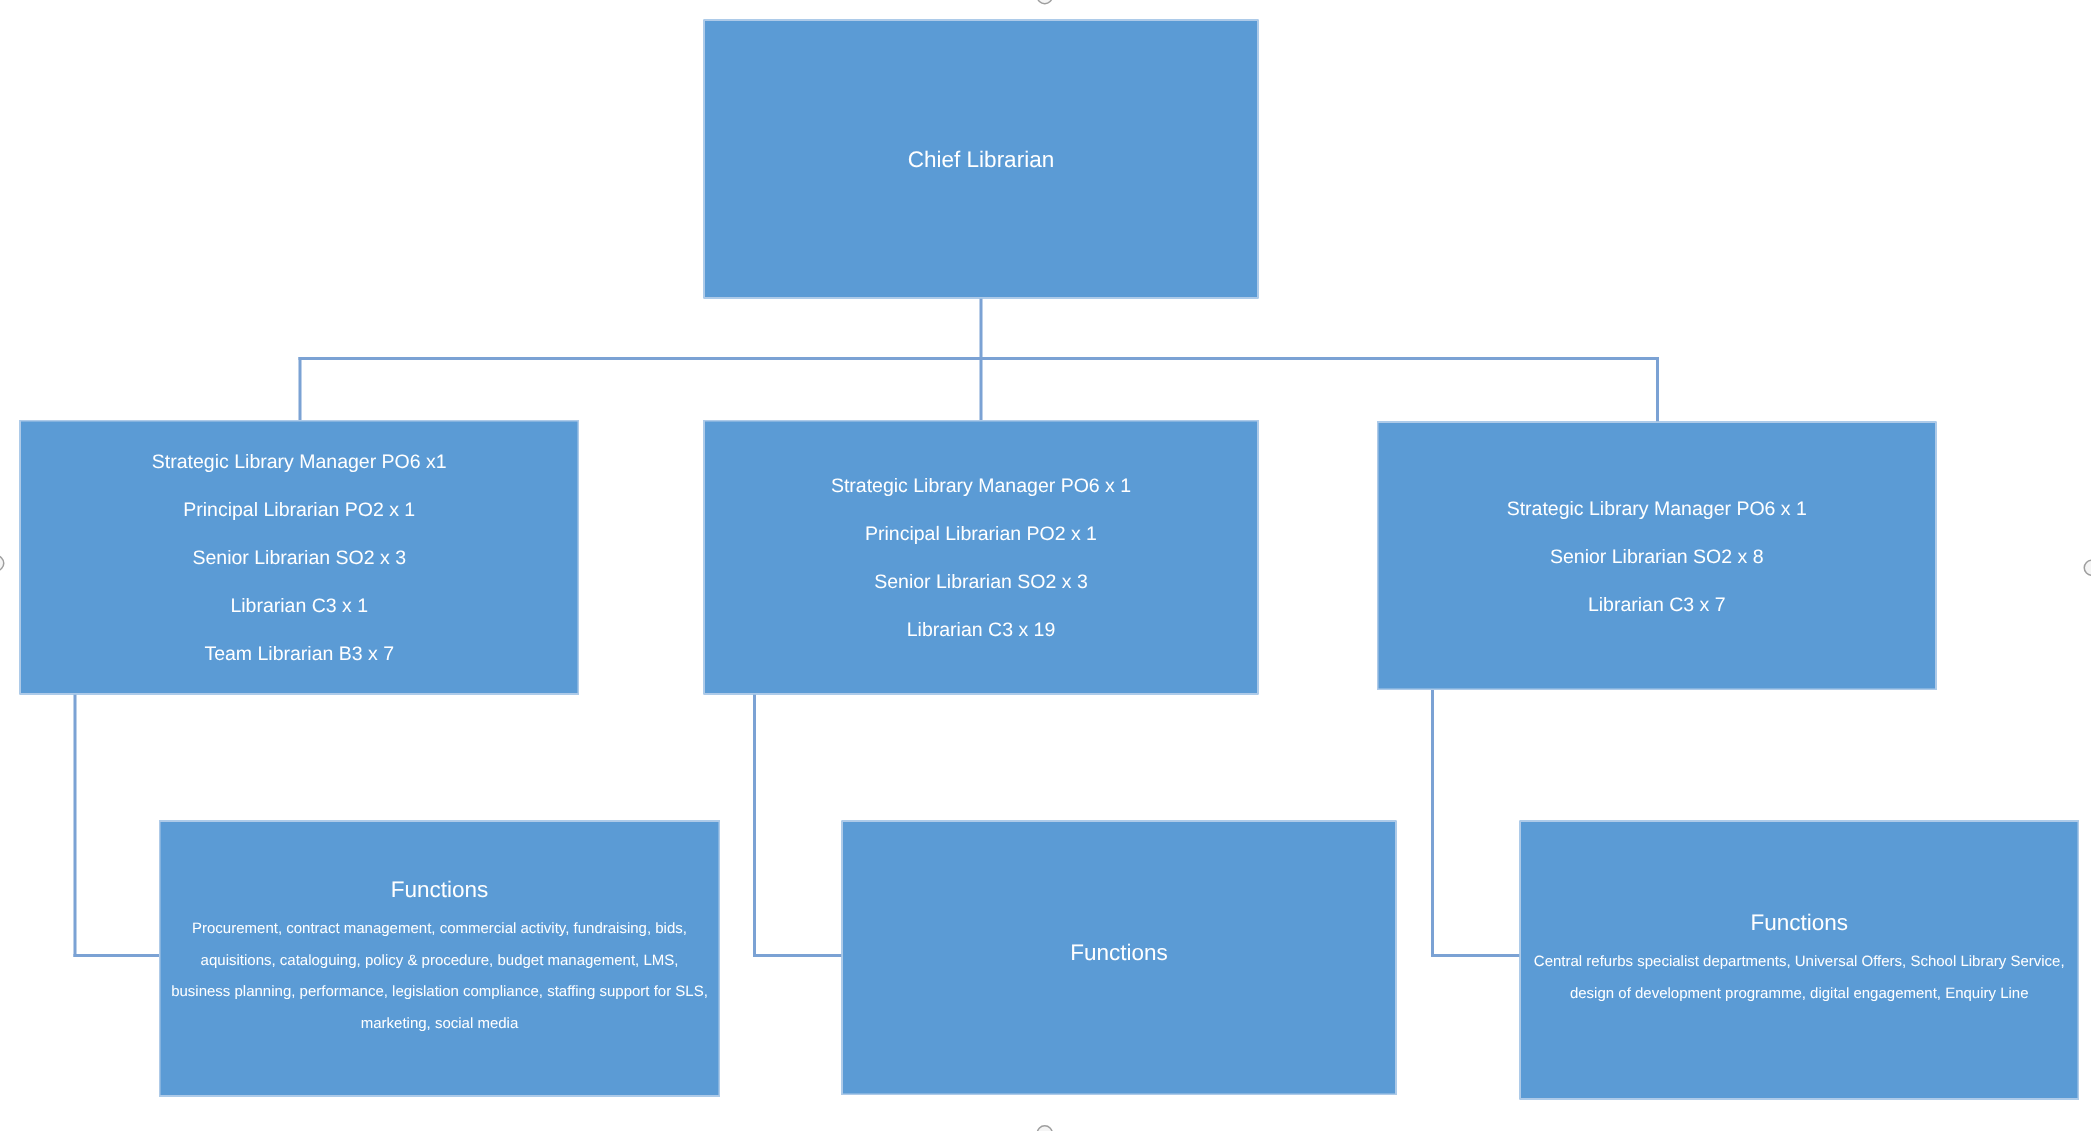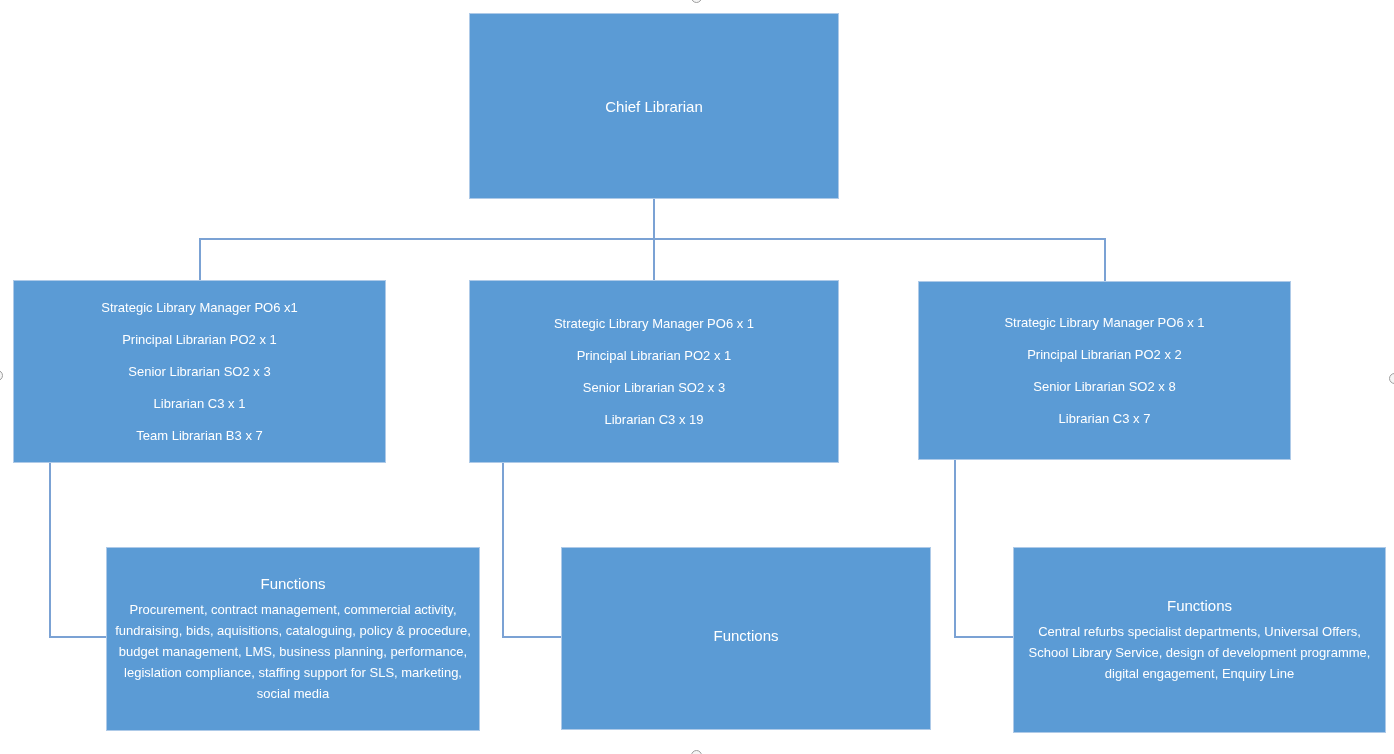--- a/index.html
+++ b/index.html
@@ -38,21 +38,21 @@
 
   .chief-label { font-size: 15px; }
 
   .role-line {
     font-size: 13px;
     line-height: 32px;
     white-space: nowrap;
   }
 
   .fn-title { font-size: 15px; margin-bottom: 7px; }
-  .fn-body  { font-size: 13px; line-height: 21px; padding: 0 6px; }
+  .fn-body  { font-size: 10px; line-height: 21px; padding: 0 6px; }
 
   
   .vline, .hline { position: absolute; background: var(--connector, #7BA2D4); }
   .vline { width: 2px; }
   .hline { height: 2px; }
 
   .conn-root-drop   { left: 653px;  top: 199px; height: 81px; }
   .conn-cross       { left: 199px;  top: 238px; width: 907px; }
   .conn-left-stub   { left: 199px;  top: 238px; height: 42px; }
   .conn-right-stub  { left: 1104px; top: 238px; height: 43px; }
@@ -110,21 +110,20 @@
 
   <div class="box team-box-2">
       <div class="role-line">Strategic Library Manager PO6 x 1</div>
       <div class="role-line">Principal Librarian PO2 x 1</div>
       <div class="role-line">Senior Librarian SO2 x 3</div>
       <div class="role-line">Librarian C3 x 19</div>
     </div>
 
   <div class="box team-box-3">
       <div class="role-line">Strategic Library Manager PO6 x 1</div>
-      <div class="role-line">Principal Librarian PO2 x 2</div>
       <div class="role-line">Senior Librarian SO2 x 8</div>
       <div class="role-line">Librarian C3 x 7</div>
     </div>
 
   <div class="box fn-box-1">
     <div class="fn-title">Functions</div>
     <div class="fn-body">Procurement, contract management, commercial activity, fundraising, bids, aquisitions, cataloguing, policy &amp; procedure, budget management, LMS, business planning, performance, legislation compliance, staffing support for SLS, marketing, social media</div>
   </div>
 
   <div class="box fn-box-2">

